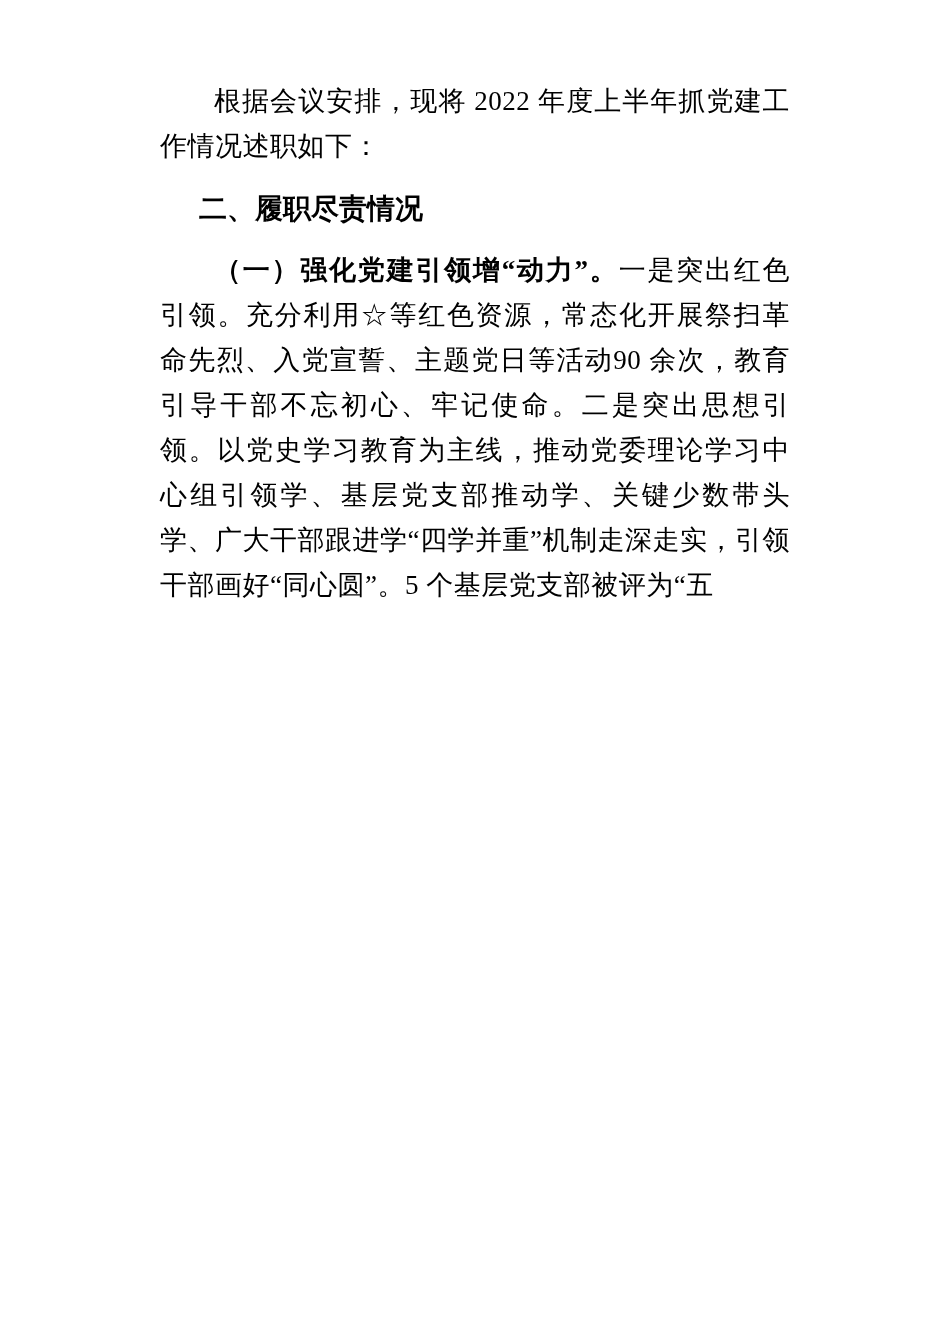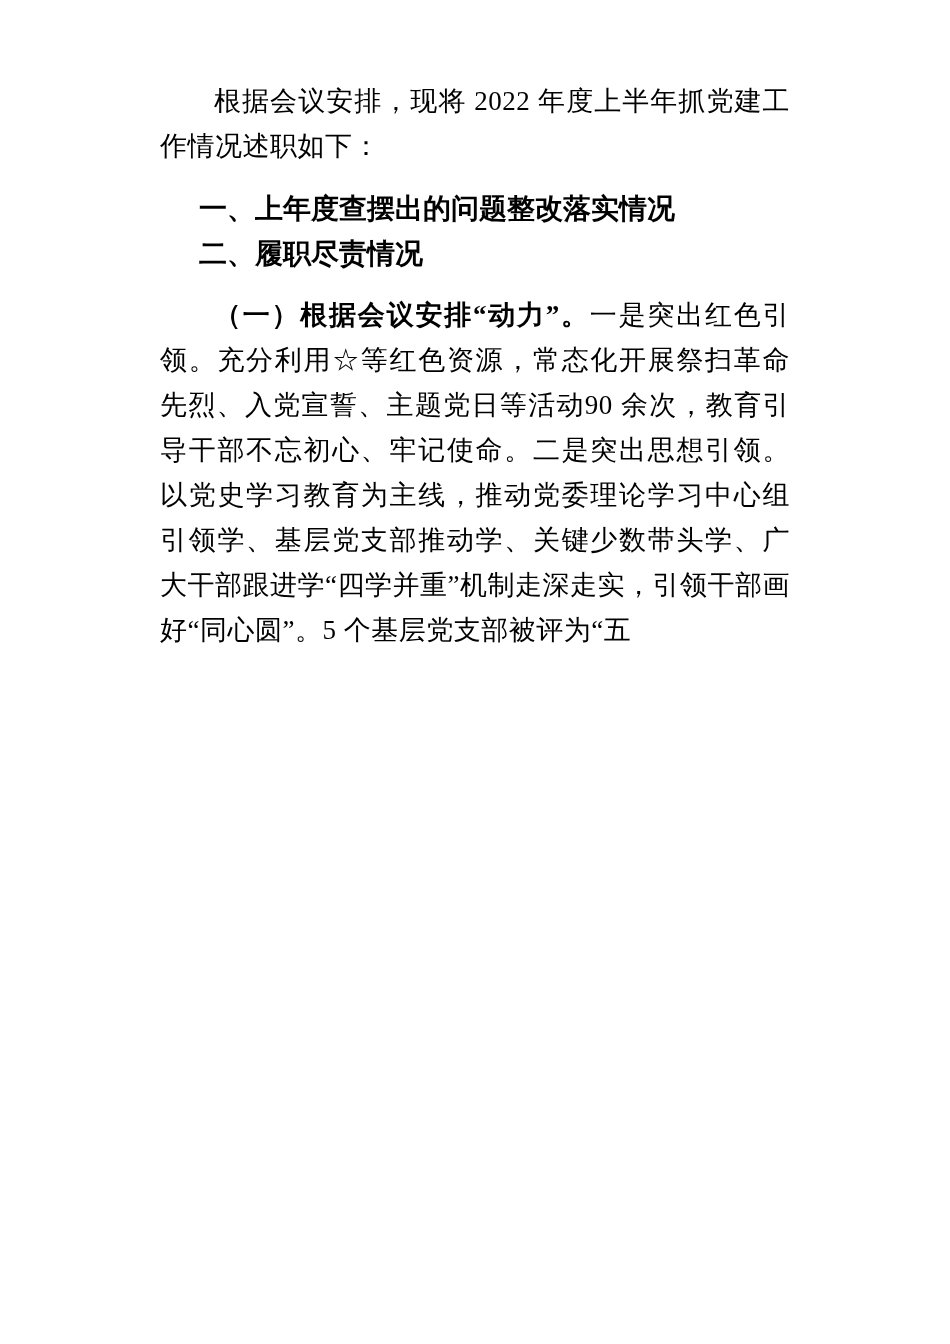--- a/index.html
+++ b/index.html
@@ -62,21 +62,20 @@
 <body>
 
 <div class="page">
   <div class="content">
 
 
     <div class="title-gap"></div>
 
     <p class="para">根据会议安排，现将 2022 年度上半年抓党建工作情况述职如下：</p>
 
-    <h2 class="heading">一、上年度查摆出的问题整改落实情况</h2>
 
 
     <h2 class="heading">二、履职尽责情况</h2>
 
-    <p class="para"><span class="lead">（一）根据会议安排“动力”。</span><span>一是突出红色引领。充分利用☆等红色资源，常态化开展祭扫革命先烈、入党宣誓、主题党日等活动90 余次，教育引导干部不忘初心、牢记使命。二是突出思想引领。以党史学习教育为主线，推动党委理论学习中心组引领学、基层党支部推动学、关键少数带头学、广大干部跟进学“四学并重”机制走深走实，引领干部画好“同心圆”。5 个基层党支部被评为“五</span></p>
+    <p class="para"><span class="lead">（一）强化党建引领增“动力”。</span><span>一是突出红色引领。充分利用☆等红色资源，常态化开展祭扫革命先烈、入党宣誓、主题党日等活动90 余次，教育引导干部不忘初心、牢记使命。二是突出思想引领。以党史学习教育为主线，推动党委理论学习中心组引领学、基层党支部推动学、关键少数带头学、广大干部跟进学“四学并重”机制走深走实，引领干部画好“同心圆”。5 个基层党支部被评为“五</span></p>
 
   </div>
 </div>
 
 </body></html>

